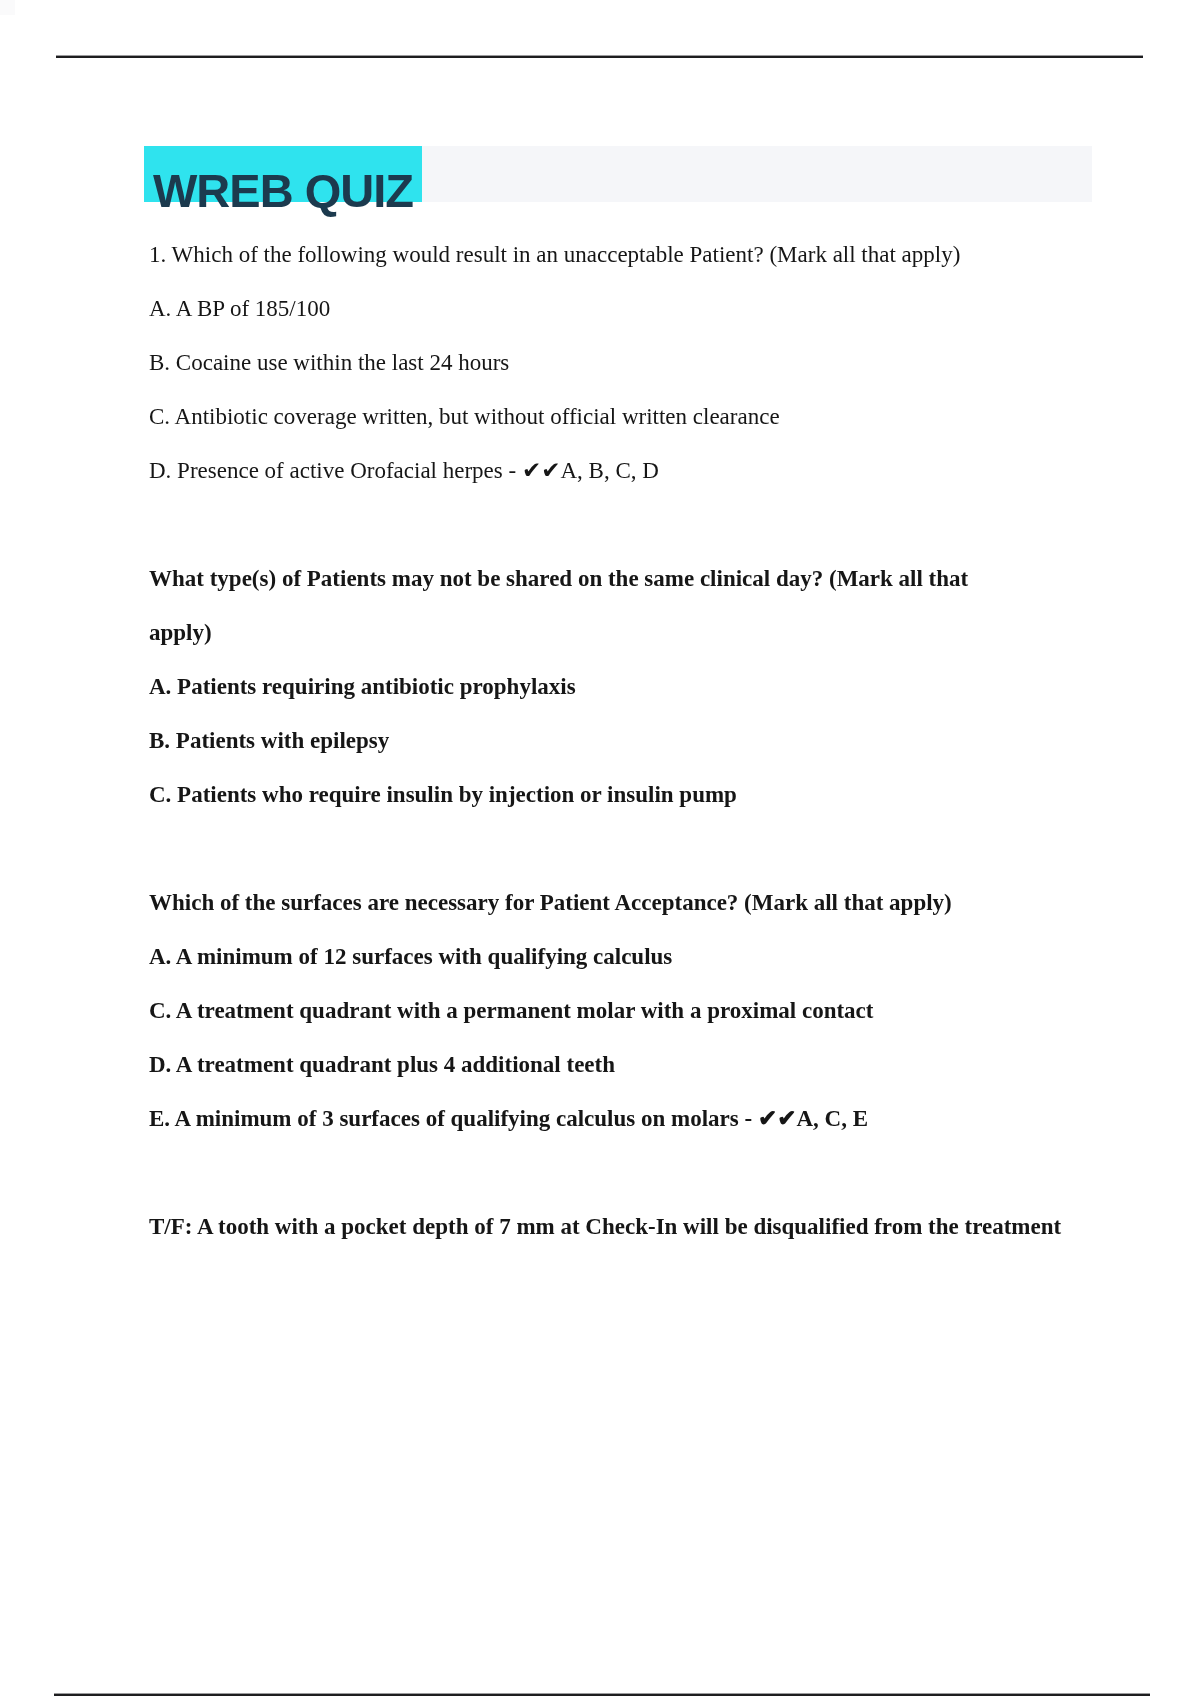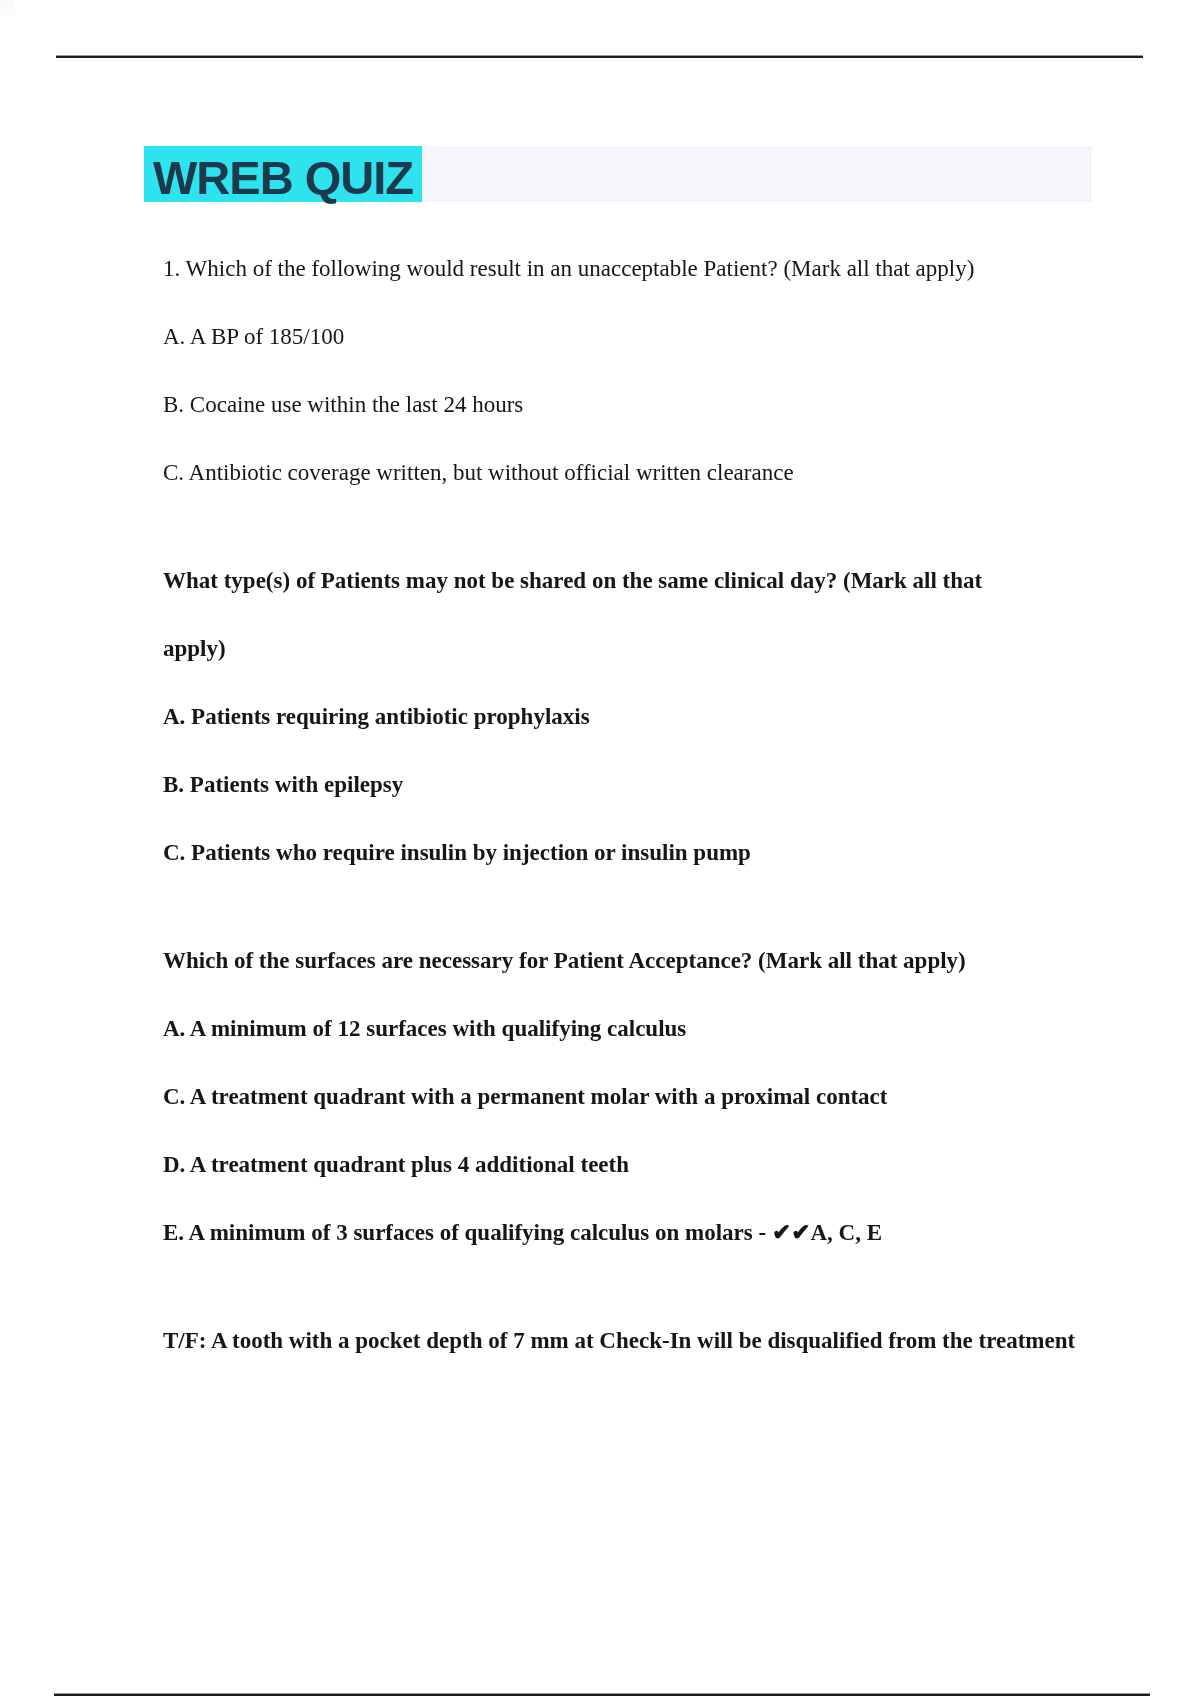--- a/index.html
+++ b/index.html
@@ -49,37 +49,37 @@
   }
   .title-highlight {
     display: inline-block;
     background: var(--highlight);
     color: var(--title-text);
     font-family: "Liberation Sans", "DejaVu Sans", sans-serif;
     font-weight: 700;
     font-size: 47px;
     line-height: 56px;
     letter-spacing: -1px;
-    padding: 4px 9px;
+    padding: 17px 9px;
     white-space: nowrap;
     text-align: right;
   }
   .title-band-fill { flex: 1 1 auto; }
 
   .content {
     position: absolute;
     left: 147px; top: 227px;
     width: 920px;
     font-size: 23px;
     line-height: 52px;
     color: var(--body-text);
   }
   .block + .block { margin-top: 56px; font-weight: bold; }
   .line {
-    margin: 16px;
+    margin: 2px;
     padding: 0;
     height: 52px;
     white-space: nowrap;
   }
 </style>
 </head>
 <body>
 
 <div class="page">
   <div class="corner-artifact"></div>
@@ -90,20 +90,21 @@
     <span class="title-highlight">WREB QUIZ</span>
     <span class="title-band-fill"></span>
   </div>
 
   <div class="content" id="quiz-content">
       <div class="block">
         <p class="line">1. Which of the following would result in an unacceptable Patient? (Mark all that apply)</p>
         <p class="line">A. A BP of 185/100</p>
         <p class="line">B. Cocaine use within the last 24 hours</p>
         <p class="line">C. Antibiotic coverage written, but without official written clearance</p>
+        <p class="line">D. Presence of active Orofacial herpes - ✔✔A, B, C, D</p>
       </div>
       <div class="block">
         <p class="line">What type(s) of Patients may not be shared on the same clinical day? (Mark all that</p>
         <p class="line">apply)</p>
         <p class="line">A. Patients requiring antibiotic prophylaxis</p>
         <p class="line">B. Patients with epilepsy</p>
         <p class="line">C. Patients who require insulin by injection or insulin pump</p>
       </div>
       <div class="block">
         <p class="line">Which of the surfaces are necessary for Patient Acceptance? (Mark all that apply)</p>

